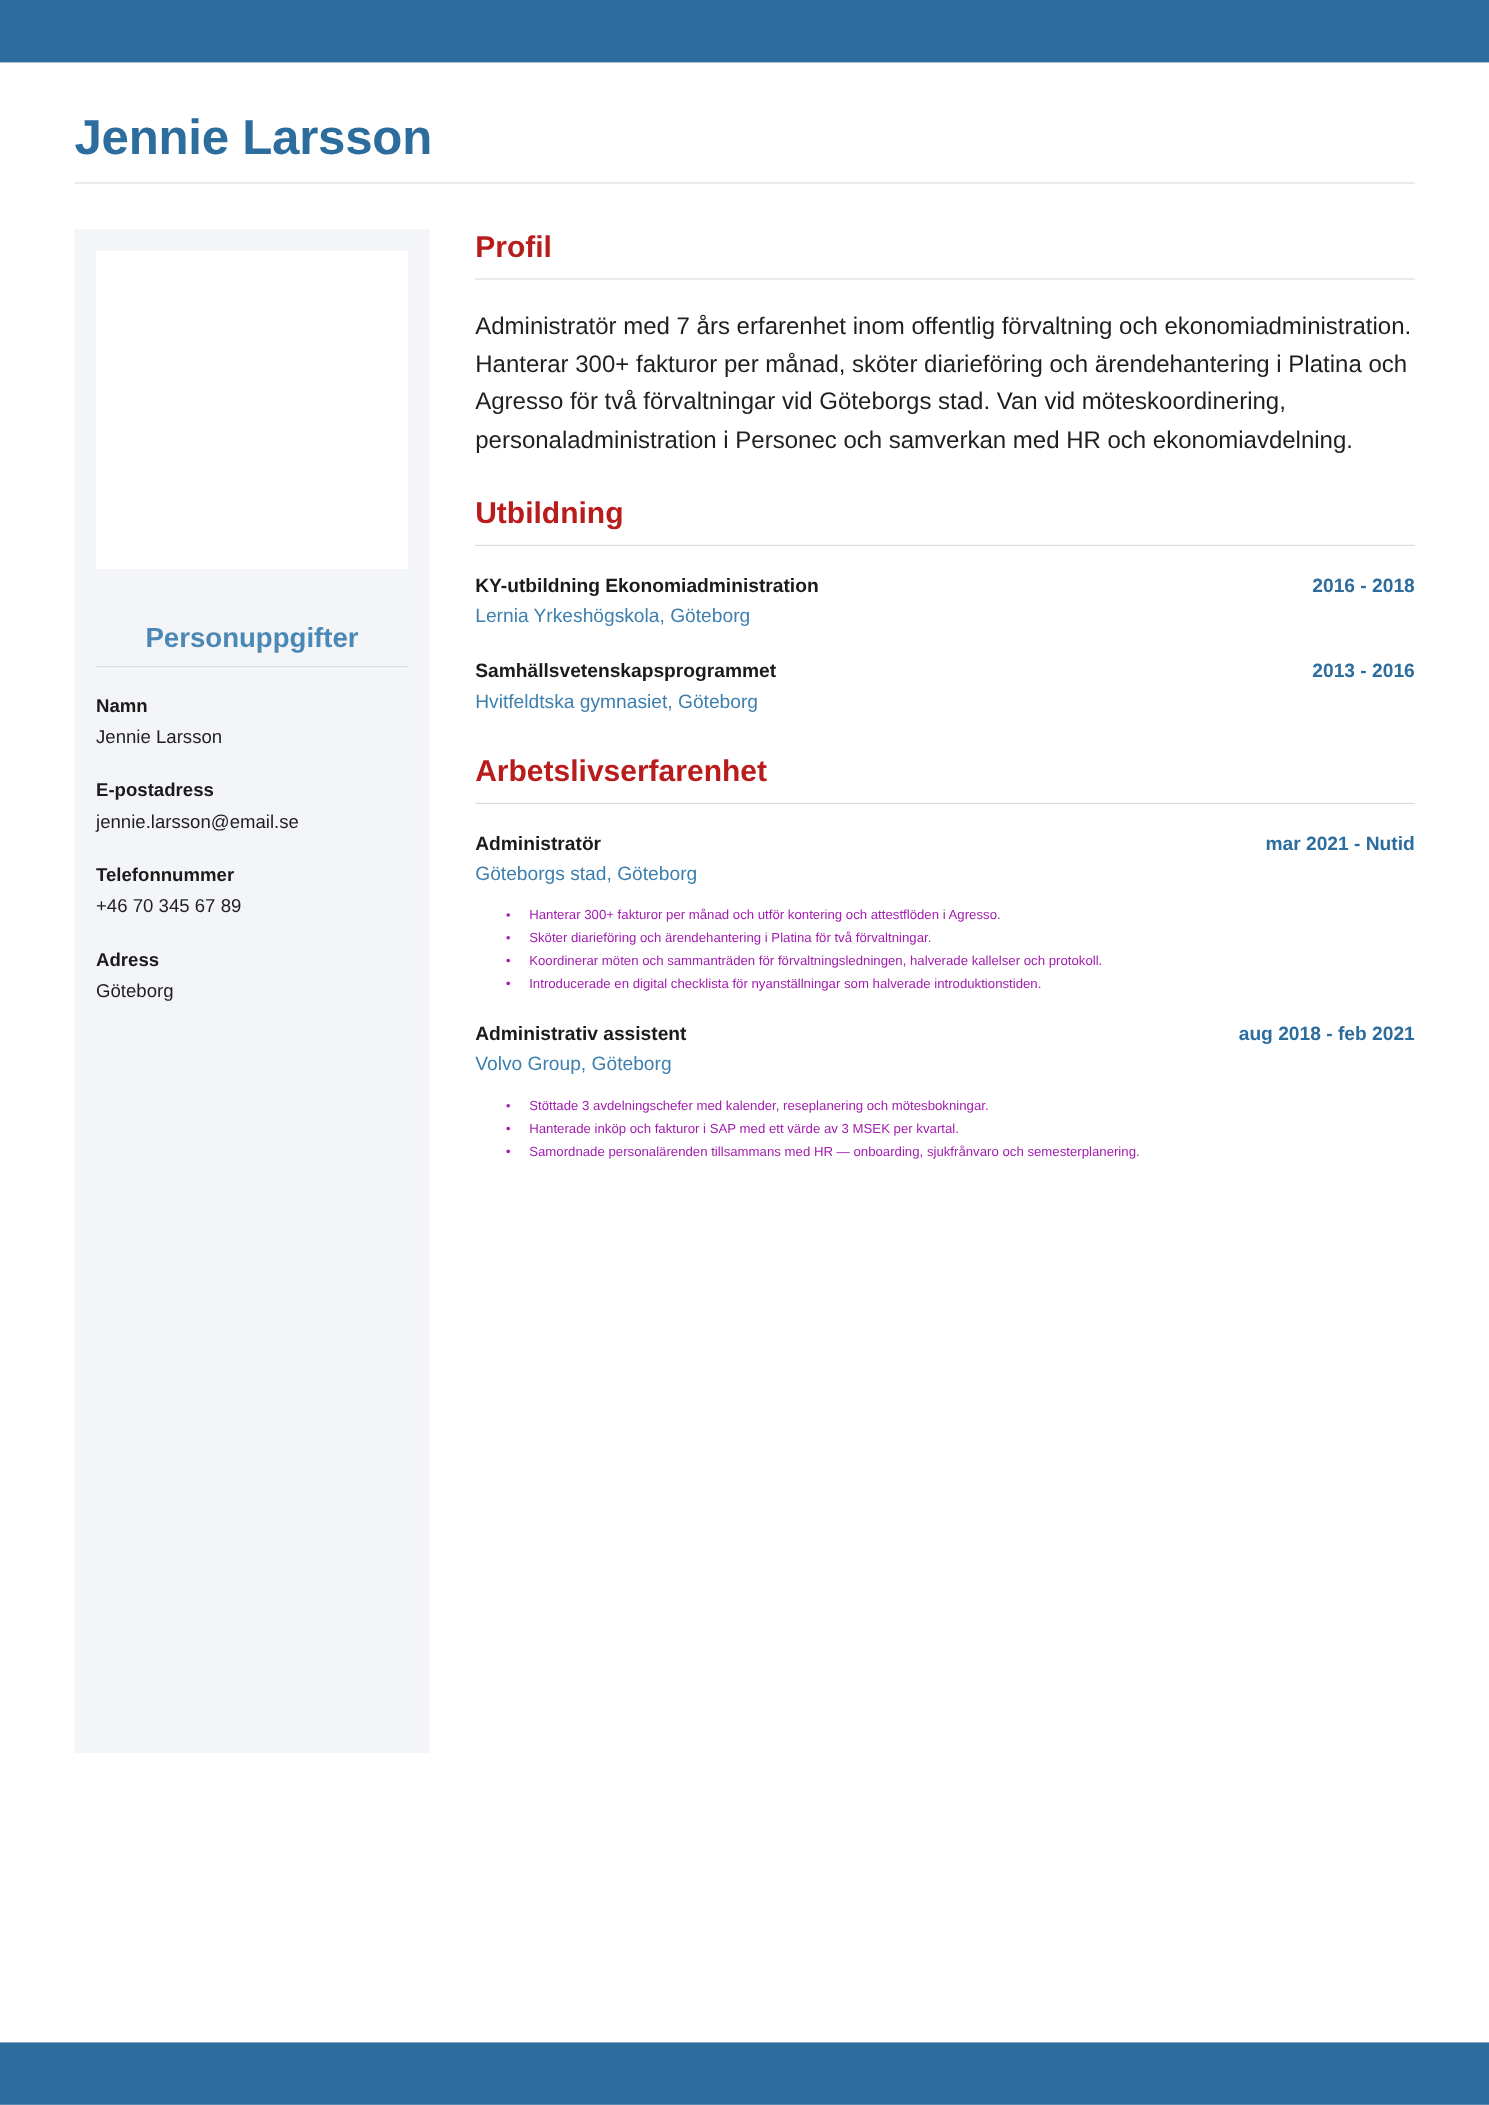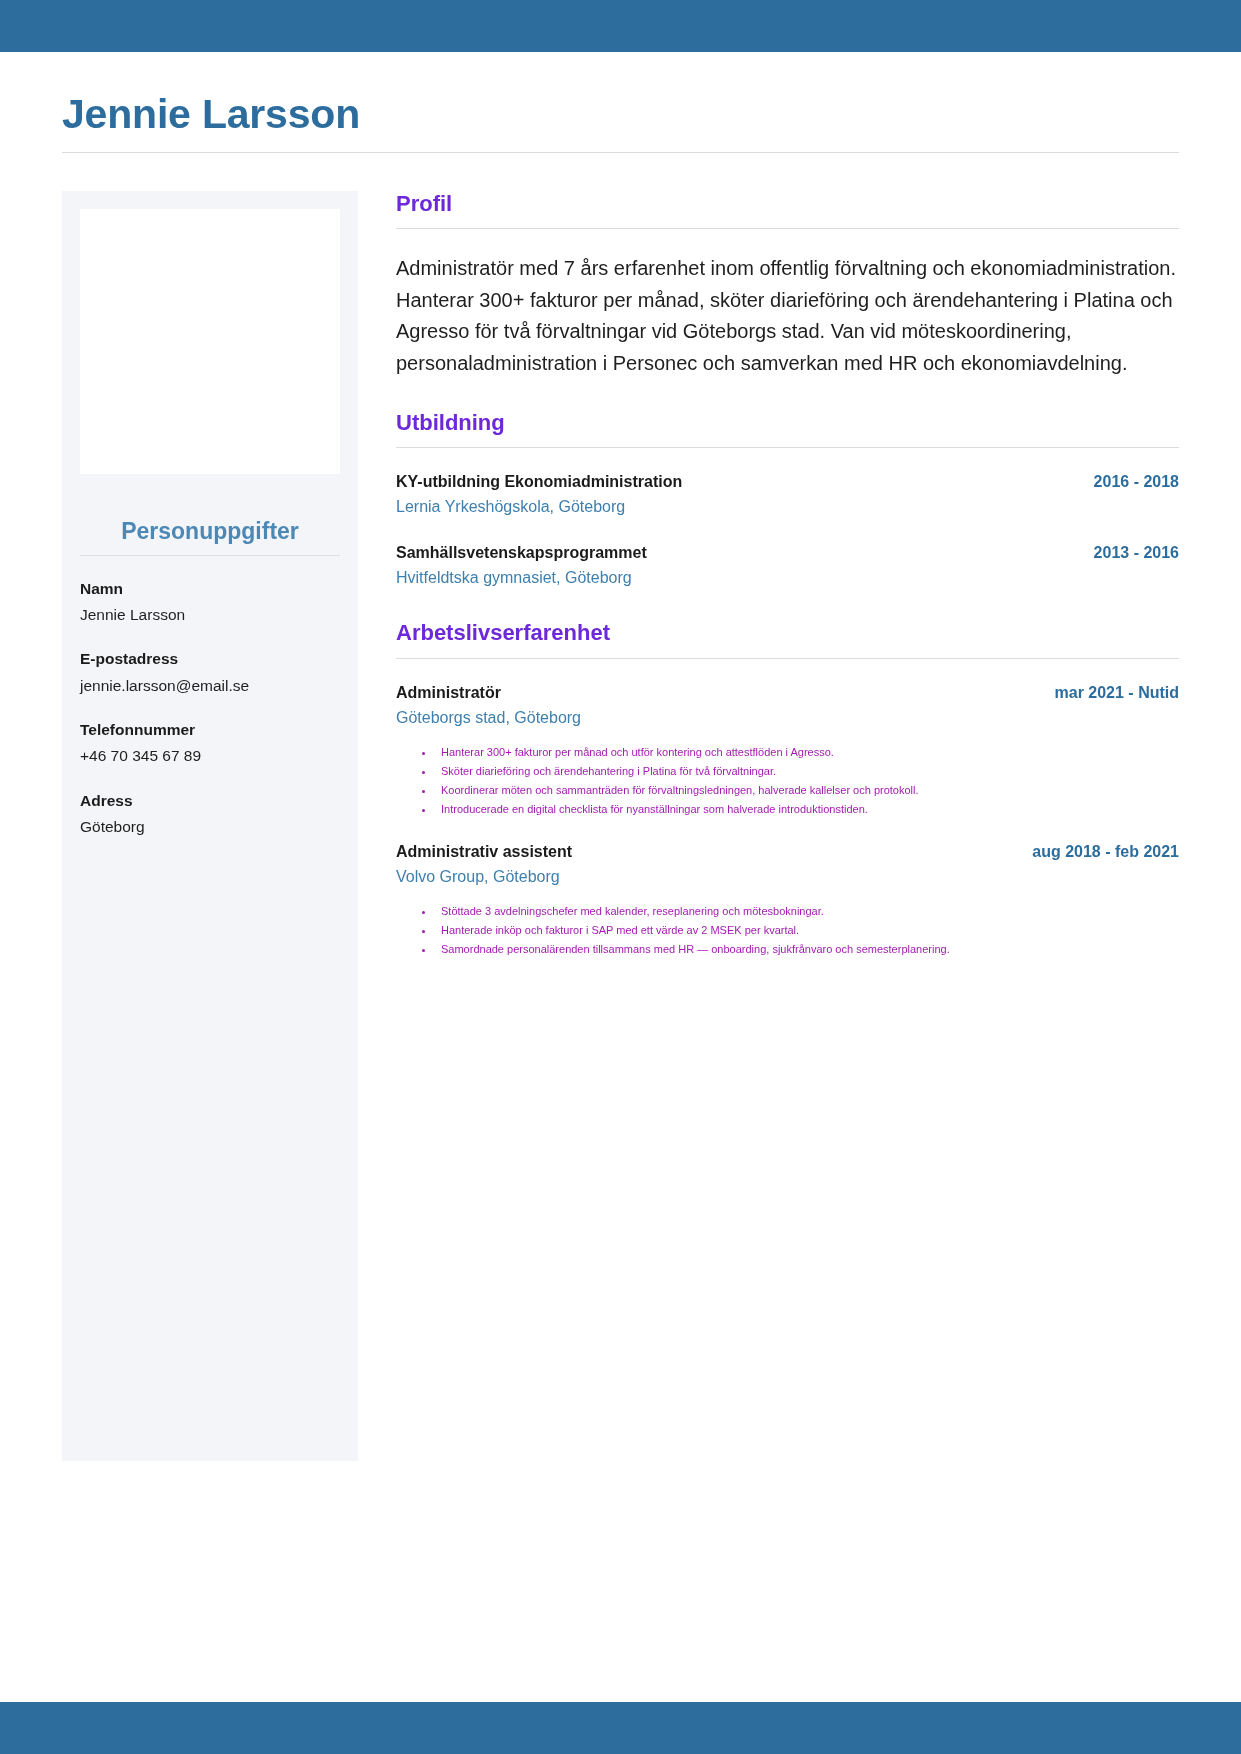--- a/index.html
+++ b/index.html
@@ -120,23 +120,23 @@
   .main {
     flex: 1;
     padding-left: 38px;
     box-sizing: border-box;
   }
 
   .section {
     margin-bottom: 0;
   }
   .section-title {
-    font-size: 22px;
-    font-weight: bold;
-    color: #6d28d9;
+    font-size: 25px;
+    font-weight: bold;
+    color: #b91c1c;
     margin: 0;
     padding-bottom: 11px;
     border-bottom: 1px solid #dcdcdc;
     line-height: 1.2;
   }
 
   .section + .section { margin-top: 30px; }
 
   .profile-text {
     font-size: 20px;
@@ -282,21 +282,21 @@
           </div>
 
           <div class="entry">
             <div class="entry-row">
               <div class="entry-title">Administrativ assistent</div>
               <div class="entry-date">aug 2018 - feb 2021</div>
             </div>
             <div class="entry-sub">Volvo Group, Göteborg</div>
             <ul class="bullets">
               <li>Stöttade 3 avdelningschefer med kalender, reseplanering och mötesbokningar.</li>
-              <li>Hanterade inköp och fakturor i SAP med ett värde av 2 MSEK per kvartal.</li>
+              <li>Hanterade inköp och fakturor i SAP med ett värde av 3 MSEK per kvartal.</li>
               <li>Samordnade personalärenden tillsammans med HR — onboarding, sjukfrånvaro och semesterplanering.</li>
             </ul>
           </div>
         </section>
 
 
       </main>
     </div>
   </div>
 </div>

